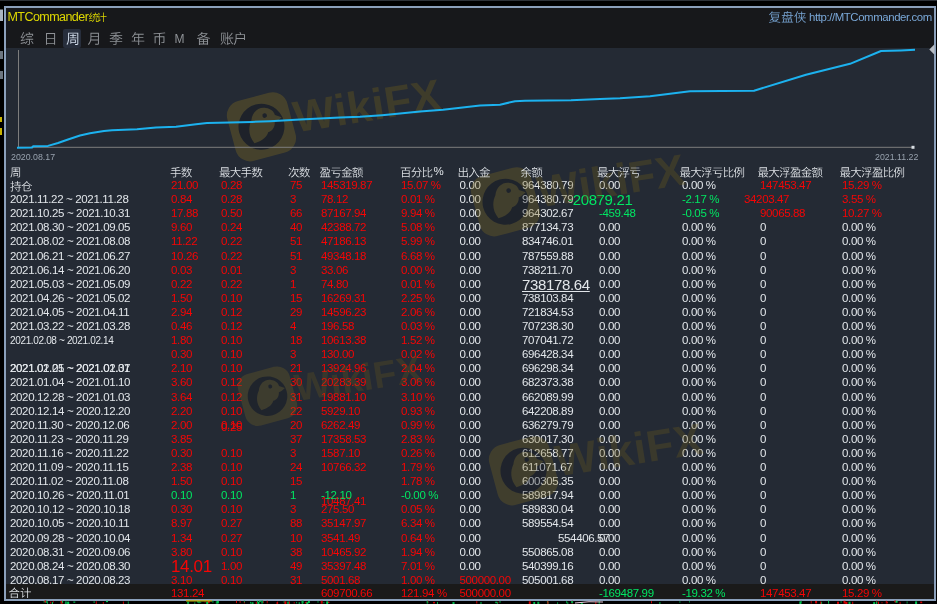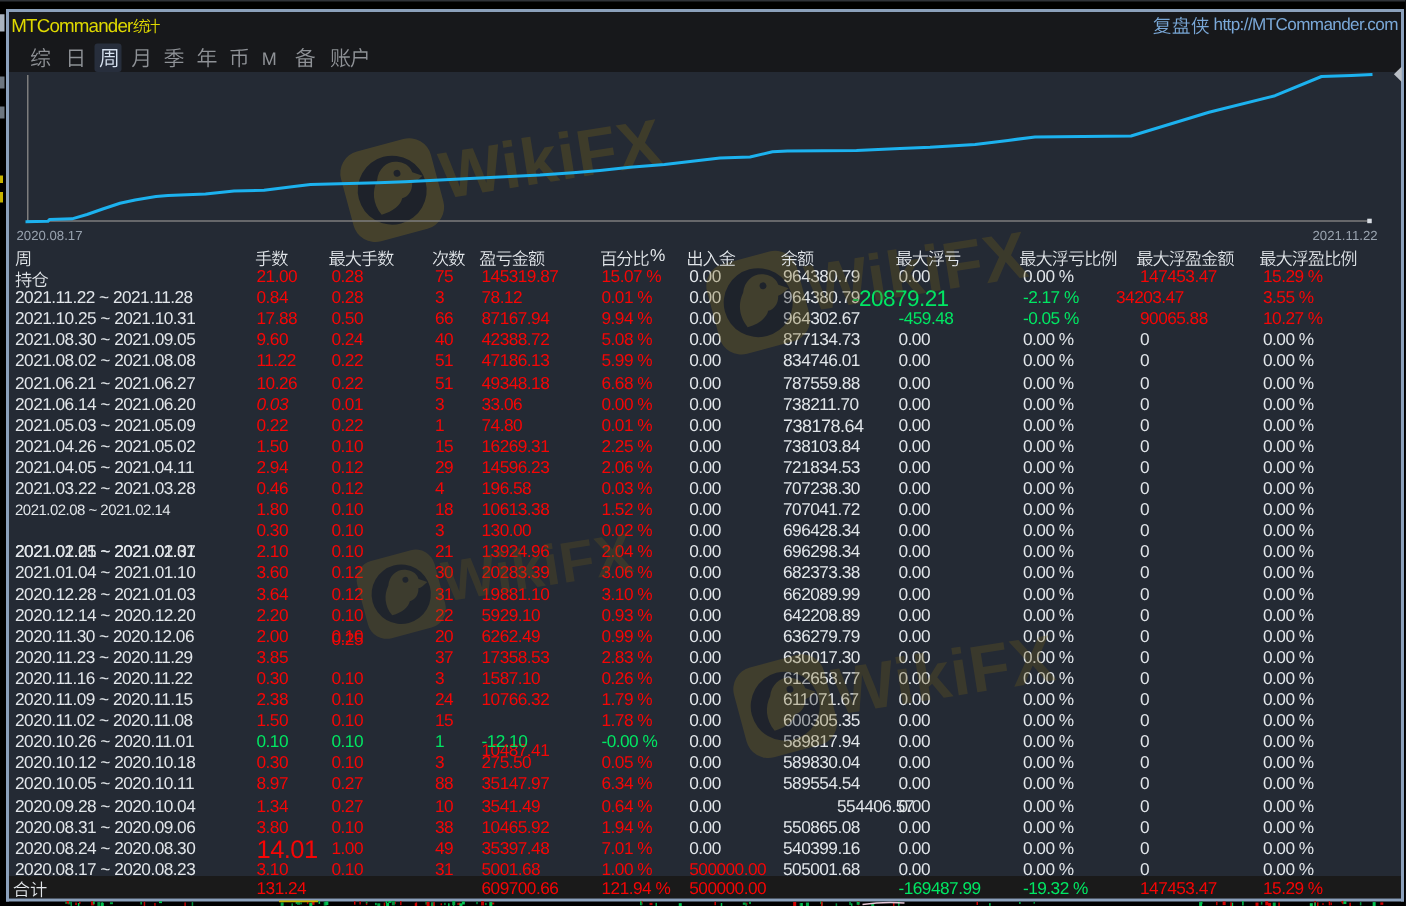--- a/index.html
+++ b/index.html
@@ -75,39 +75,39 @@
 <div class="t v" style="left:290px;top:249.5px;color:#f60505;font-size:11.5px;">51</div>
 <div class="t v" style="left:321px;top:249.5px;color:#f60505;font-size:11.5px;">49348.18</div>
 <div class="t v" style="left:401px;top:249.5px;color:#f60505;font-size:11.5px;">6.68 %</div>
 <div class="t v" style="left:459.5px;top:249.5px;color:#e2e6ea;font-size:11.5px;">0.00</div>
 <div class="t v" style="left:522px;top:249.5px;color:#e2e6ea;font-size:11.5px;">787559.88</div>
 <div class="t v" style="left:599px;top:249.5px;color:#e2e6ea;font-size:11.5px;">0.00</div>
 <div class="t v" style="left:682px;top:249.5px;color:#e2e6ea;font-size:11.5px;">0.00 %</div>
 <div class="t v" style="left:760px;top:249.5px;color:#e2e6ea;font-size:11.5px;">0</div>
 <div class="t v" style="left:842px;top:249.5px;color:#e2e6ea;font-size:11.5px;">0.00 %</div>
 <div class="t v" style="left:10px;top:263.6px;color:#e2e6ea;font-size:11.5px;">2021.06.14 ~ 2021.06.20</div>
-<div class="t v" style="left:171px;top:263.6px;color:#f60505;font-size:11.5px;font-style:italic;">0.03</div>
+<div class="t v" style="left:171px;top:263.6px;color:#f60505;font-size:11.5px;">0.03</div>
 <div class="t v" style="left:221px;top:263.6px;color:#f60505;font-size:11.5px;">0.01</div>
 <div class="t v" style="left:290px;top:263.6px;color:#f60505;font-size:11.5px;">3</div>
 <div class="t v" style="left:321px;top:263.6px;color:#f60505;font-size:11.5px;">33.06</div>
 <div class="t v" style="left:401px;top:263.6px;color:#f60505;font-size:11.5px;">0.00 %</div>
 <div class="t v" style="left:459.5px;top:263.6px;color:#e2e6ea;font-size:11.5px;">0.00</div>
 <div class="t v" style="left:522px;top:263.6px;color:#e2e6ea;font-size:11.5px;">738211.70</div>
 <div class="t v" style="left:599px;top:263.6px;color:#e2e6ea;font-size:11.5px;">0.00</div>
 <div class="t v" style="left:682px;top:263.6px;color:#e2e6ea;font-size:11.5px;">0.00 %</div>
 <div class="t v" style="left:760px;top:263.6px;color:#e2e6ea;font-size:11.5px;">0</div>
 <div class="t v" style="left:842px;top:263.6px;color:#e2e6ea;font-size:11.5px;">0.00 %</div>
 <div class="t v" style="left:10px;top:277.7px;color:#e2e6ea;font-size:11.5px;">2021.05.03 ~ 2021.05.09</div>
 <div class="t v" style="left:171px;top:277.7px;color:#f60505;font-size:11.5px;">0.22</div>
 <div class="t v" style="left:221px;top:277.7px;color:#f60505;font-size:11.5px;">0.22</div>
 <div class="t v" style="left:290px;top:277.7px;color:#f60505;font-size:11.5px;">1</div>
 <div class="t v" style="left:321px;top:277.7px;color:#f60505;font-size:11.5px;">74.80</div>
 <div class="t v" style="left:401px;top:277.7px;color:#f60505;font-size:11.5px;">0.01 %</div>
 <div class="t v" style="left:459.5px;top:277.7px;color:#e2e6ea;font-size:11.5px;">0.00</div>
-<div class="t v" style="left:522px;top:277.7px;color:#e2e6ea;font-size:12px;">738178.64</div>
+<div class="t v" style="left:522px;top:277.7px;color:#e2e6ea;font-size:15px;text-decoration:underline;">738178.64</div>
 <div class="t v" style="left:599px;top:277.7px;color:#e2e6ea;font-size:11.5px;">0.00</div>
 <div class="t v" style="left:682px;top:277.7px;color:#e2e6ea;font-size:11.5px;">0.00 %</div>
 <div class="t v" style="left:760px;top:277.7px;color:#e2e6ea;font-size:11.5px;">0</div>
 <div class="t v" style="left:842px;top:277.7px;color:#e2e6ea;font-size:11.5px;">0.00 %</div>
 <div class="t v" style="left:10px;top:291.8px;color:#e2e6ea;font-size:11.5px;">2021.04.26 ~ 2021.05.02</div>
 <div class="t v" style="left:171px;top:291.8px;color:#f60505;font-size:11.5px;">1.50</div>
 <div class="t v" style="left:221px;top:291.8px;color:#f60505;font-size:11.5px;">0.10</div>
 <div class="t v" style="left:290px;top:291.8px;color:#f60505;font-size:11.5px;">15</div>
 <div class="t v" style="left:321px;top:291.8px;color:#f60505;font-size:11.5px;">16269.31</div>
 <div class="t v" style="left:401px;top:291.8px;color:#f60505;font-size:11.5px;">2.25 %</div>

